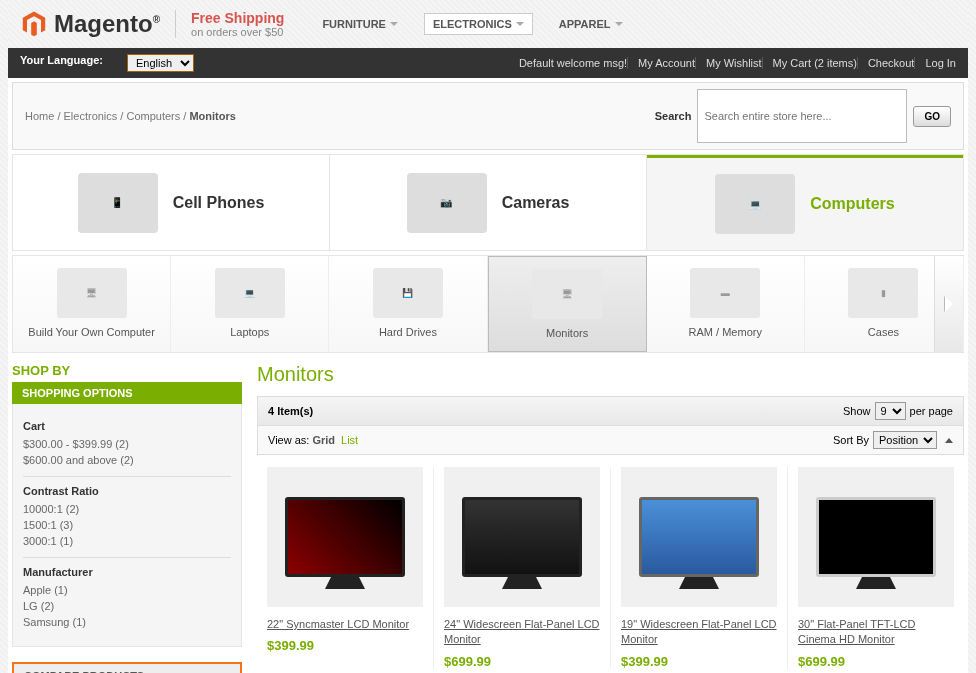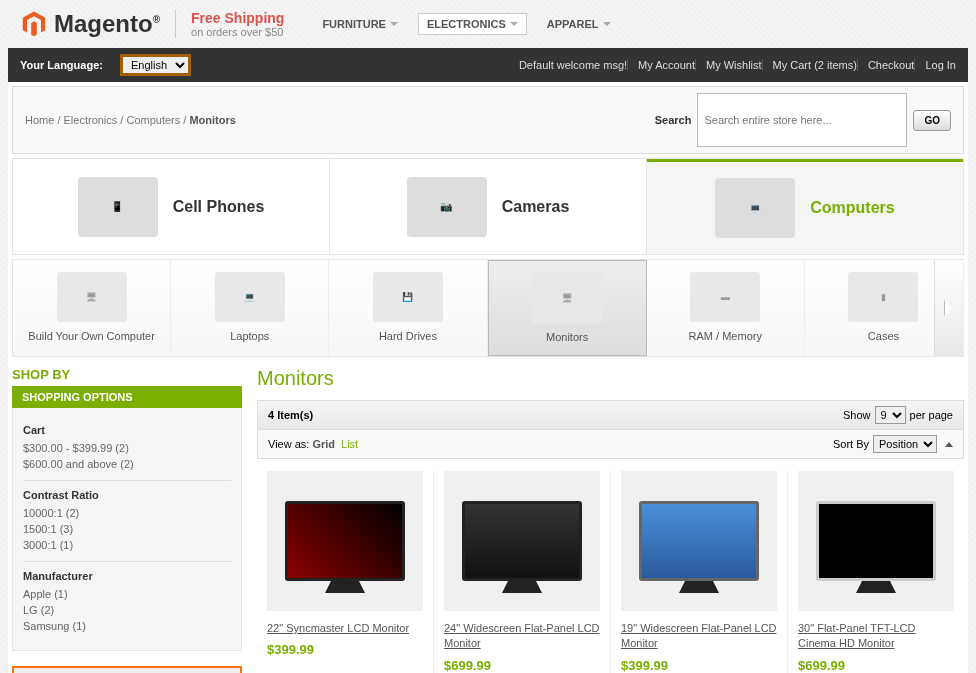--- a/index.html
+++ b/index.html
@@ -6,27 +6,27 @@
 body{background:#f5f5f5 repeating-linear-gradient(45deg,#f5f5f5,#f5f5f5 2px,#f0f0f0 2px,#f0f0f0 4px)}
 .wrap{width:960px;margin:0 auto;background:#fff}
 .topbar{display:flex;align-items:center;padding:10px 0;background:#f5f5f5 repeating-linear-gradient(45deg,#f5f5f5,#f5f5f5 2px,#f0f0f0 2px,#f0f0f0 4px)}
 .logo{display:flex;align-items:center;gap:6px;margin-left:12px}
 .logo-icon{width:28px;height:28px}
 .logo-text{font-size:24px;font-weight:600;color:#333}
 .logo-reg{font-size:10px;vertical-align:super}
 .ship{border-left:1px solid #ccc;margin-left:15px;padding-left:15px}
 .ship-t{color:#d9534f;font-size:14px;font-weight:bold}
 .ship-s{color:#888;font-size:11px}
-.mainnav{display:flex;gap:12px;margin-left:30px}
+.mainnav{display:flex;gap:18px;margin-left:30px}
 .mainnav a{color:#555;font-size:11px;font-weight:bold;text-decoration:none;padding:4px 8px;display:flex;align-items:center;gap:4px}
 .mainnav a.active{border:1px solid #ccc;background:#fff}
 .tri{width:0;height:0;border-left:4px solid transparent;border-right:4px solid transparent;border-top:4px solid #aaa}
 .blackbar{background:#333;color:#fff;display:flex;align-items:center;padding:6px 12px;font-size:11px}
-.blackbar .left{display:flex;align-items:center;gap:17px}
-.blackbar select{border:3px solid #a16207;padding:1px 4px;font-size:11px}
+.blackbar .left{display:flex;gap:24px}
+.blackbar select{border:1px solid #a16207;padding:1px 4px;font-size:11px}
 .blackbar .right{margin-left:auto;display:flex;}
 .blackbar .right a{color:#ddd;text-decoration:none;border-left:1px solid #555;padding-left:10px}
 .blackbar .right span:first-child{color:#ddd}
 .breadrow{border:1px solid #ddd;display:flex;align-items:center;padding:6px 12px;font-size:11px;color:#777;background:#f9f9f9;margin:4px}
 .breadrow a{color:#777;text-decoration:none}
 .breadrow strong{color:#555}
 .searchwrap{margin-left:auto;display:flex;align-items:center;gap:6px}
 .searchwrap label{font-weight:bold;color:#333}
 .searchwrap input{border:1px solid #bbb;padding:20px 6px;width:210px;font-size:11px}
 .gobtn{border:1px solid #999;background:linear-gradient(#fff,#ddd);padding:4px 10px;font-size:10px;font-weight:bold;cursor:pointer;border-radius:3px}

